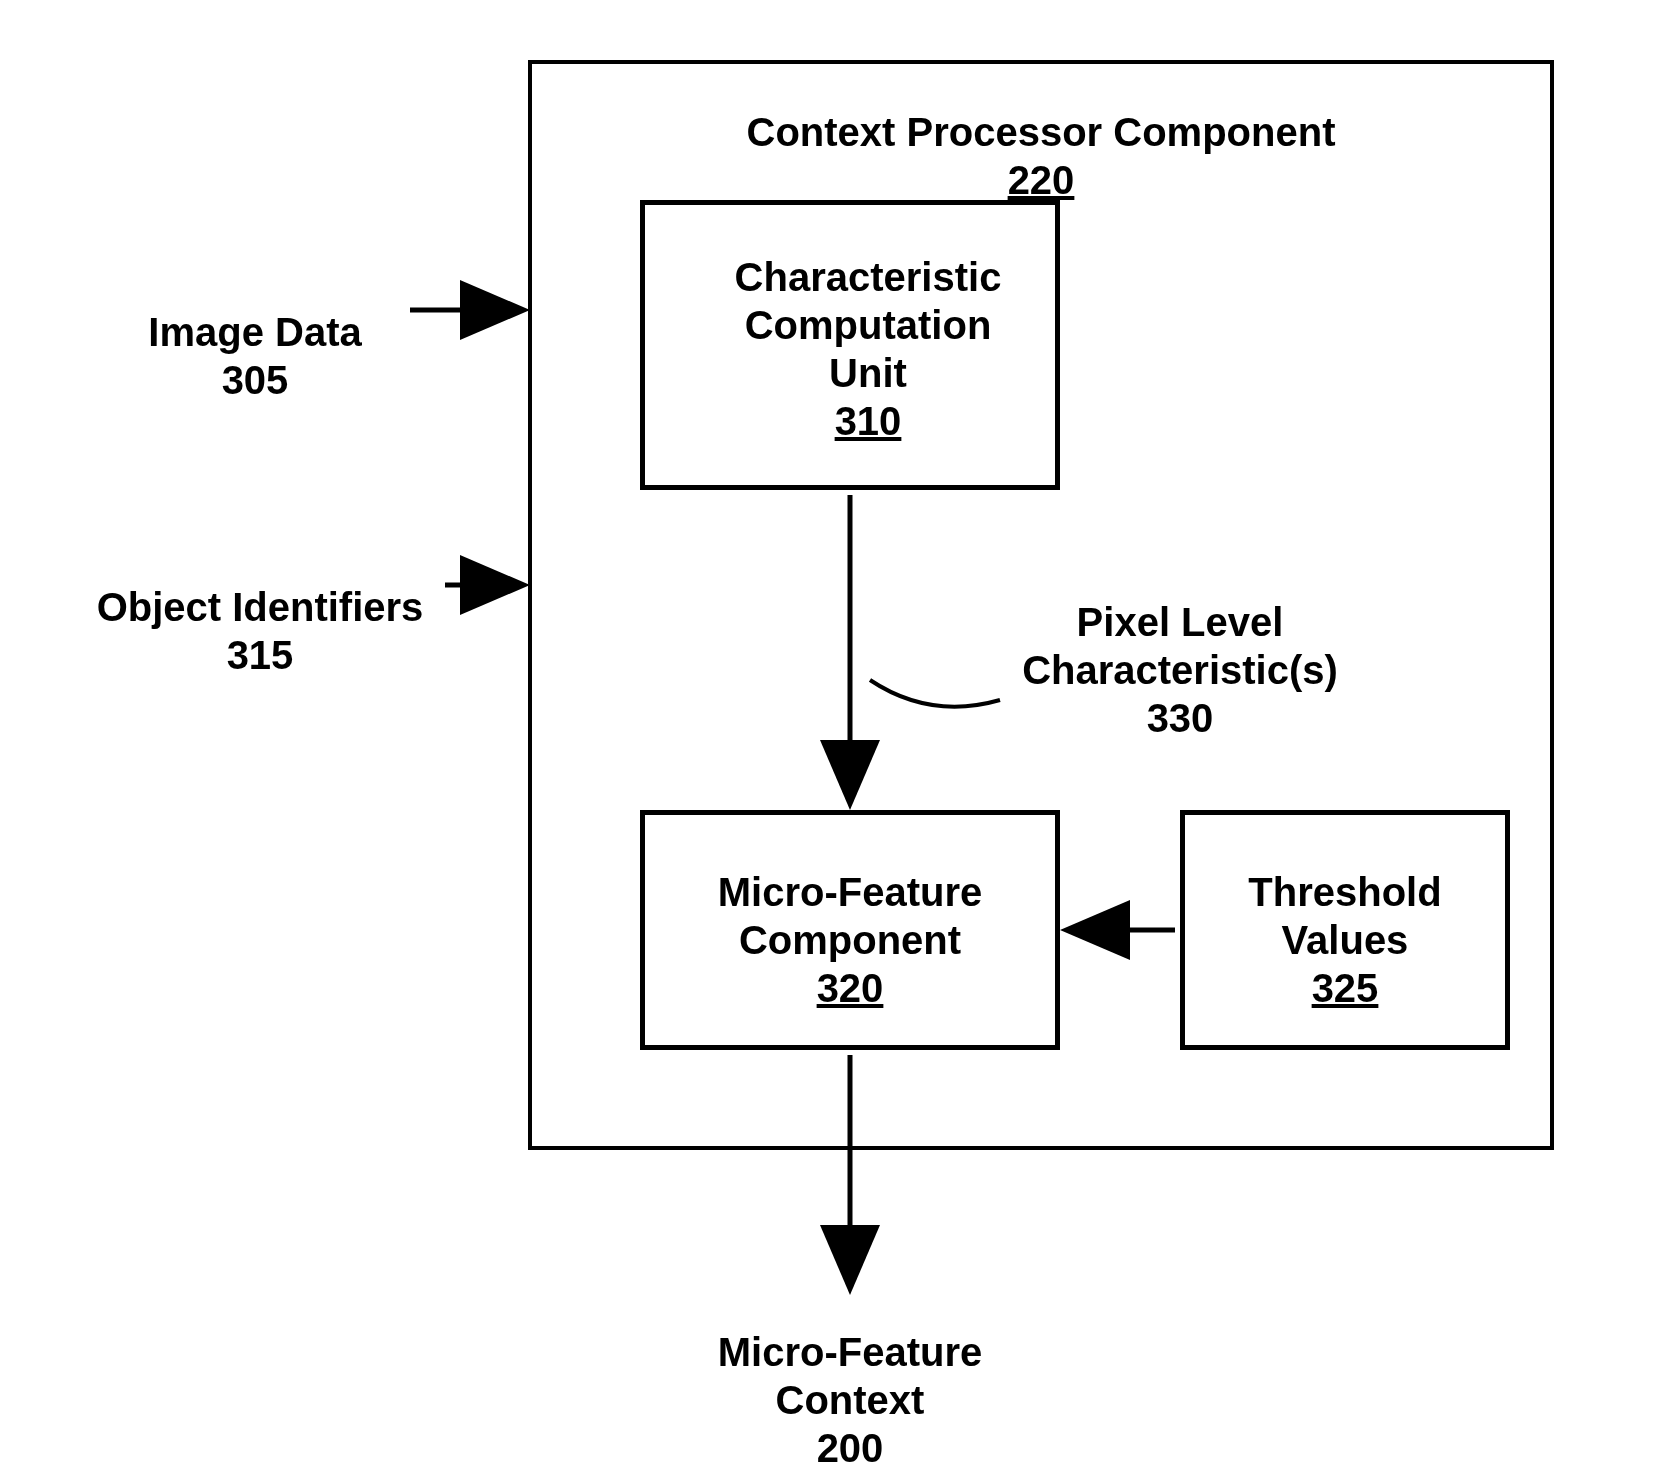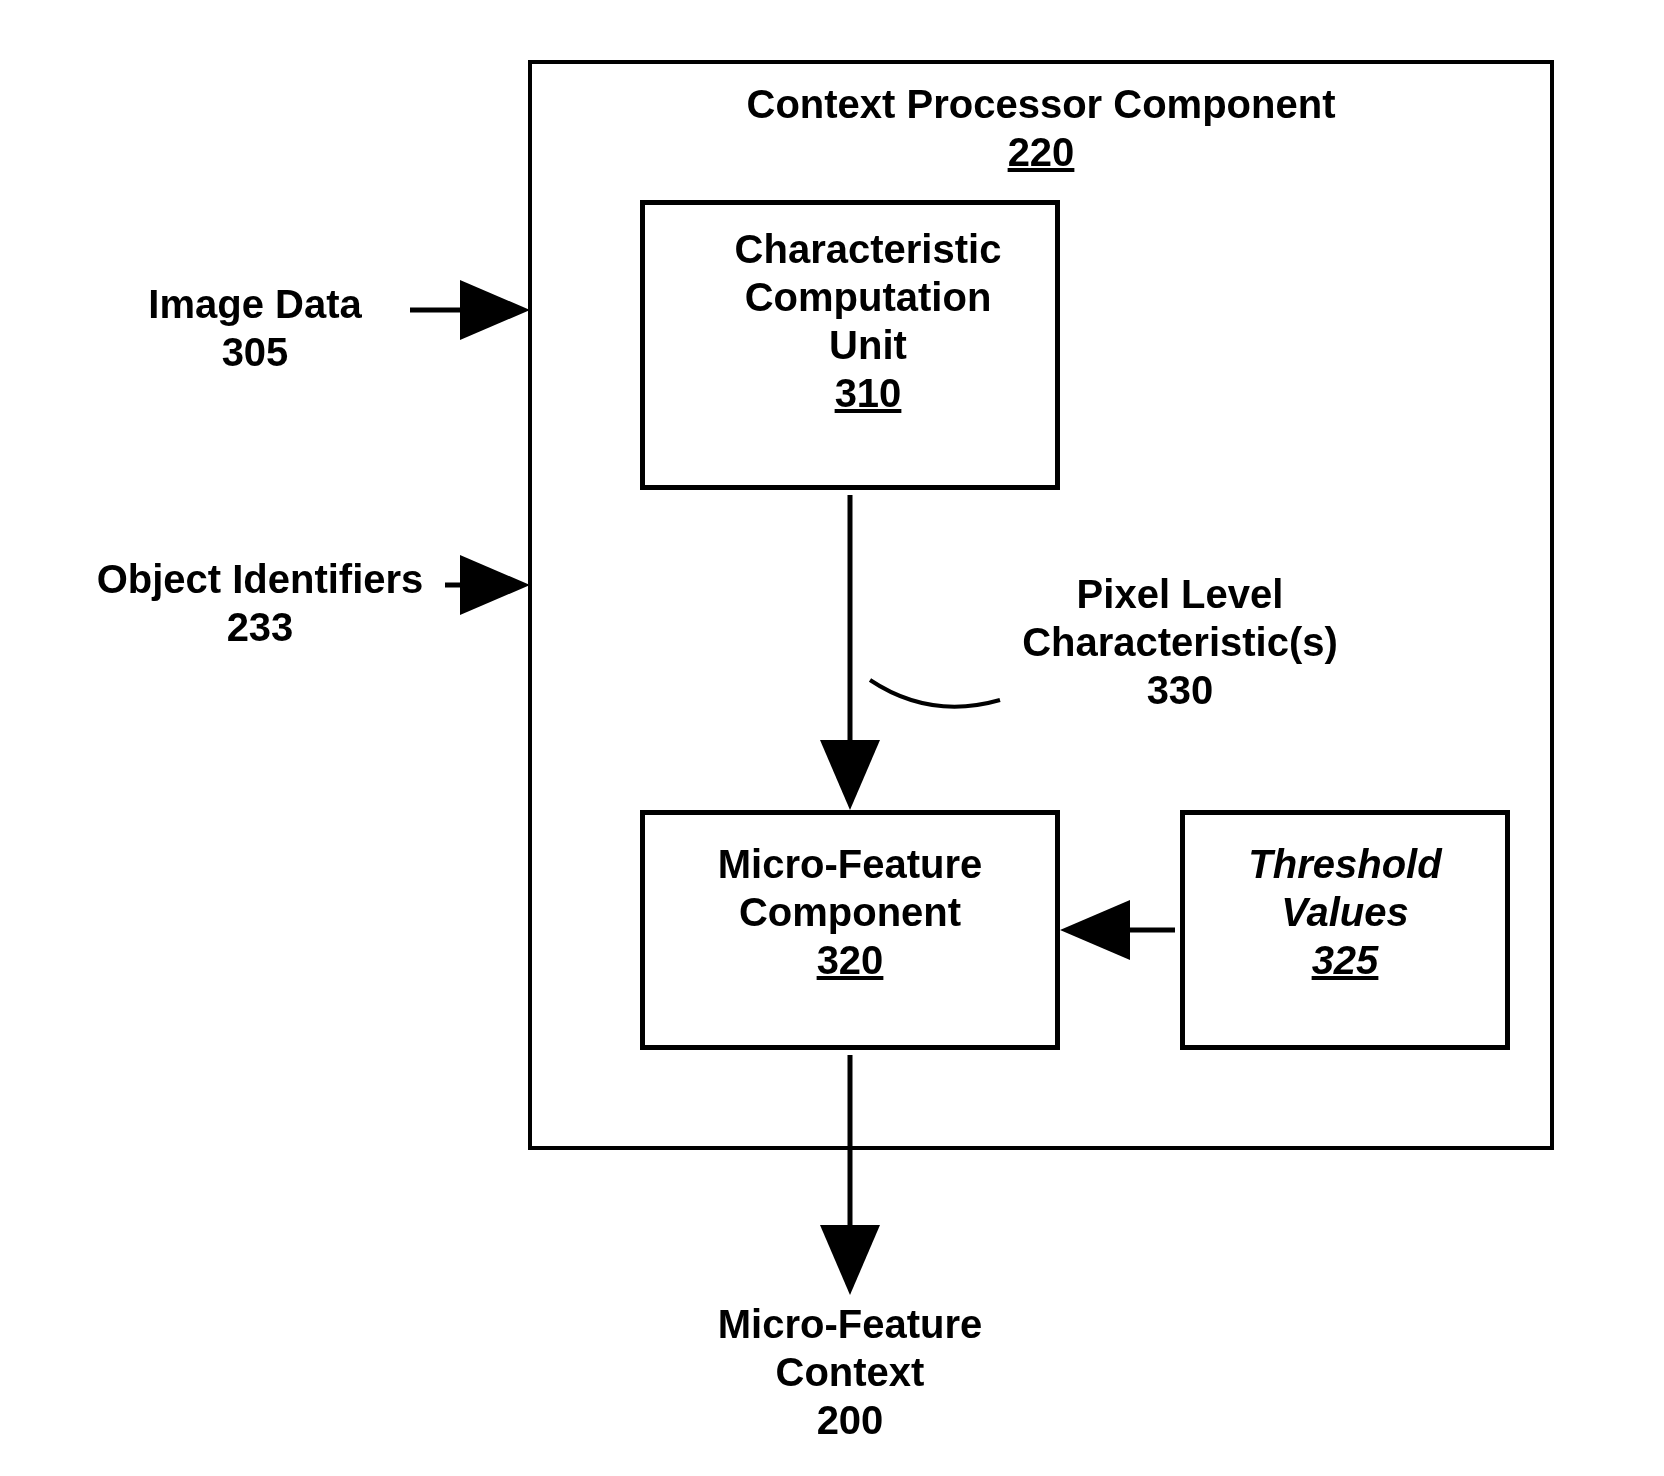--- a/index.html
+++ b/index.html
@@ -20,20 +20,21 @@
     background: #ffffff;
     text-align: center;
     box-sizing: border-box;
   }
   .label {
     position: absolute;
     text-align: center;
     font-weight: bold;
     color: #000;
     line-height: 1.2;
+    margin-top: 28px;
   }
   .ref {
     text-decoration: underline;
     font-weight: bold;
   }
   svg.overlay {
     position: absolute;
     left: 0; top: 0;
     width: 1664px;
     height: 1476px;
@@ -66,34 +67,34 @@
   <div class="box" style="left:640px; top:810px; width:420px; height:240px; border-width:5px;">
   </div>
   <div class="label big" style="left:640px; top:840px; width:420px;">
     <span>Micro-Feature</span><br>
     <span>Component</span><br>
     <span class="ref">320</span>
   </div>
 
   <div class="box" style="left:1180px; top:810px; width:330px; height:240px; border-width:5px;">
   </div>
-  <div class="label big" style="left:1180px; top:840px; width:330px;font-style:italic;">
+  <div class="label big" style="left:1180px; top:840px; width:330px;">
     <span>Threshold</span><br>
     <span>Values</span><br>
     <span class="ref">325</span>
   </div>
 
   <div class="label big" style="left:110px; top:280px; width:290px;">
     <span>Image Data</span><br>
     <span>305</span>
   </div>
 
   <div class="label big" style="left:80px; top:555px; width:360px;">
     <span>Object Identifiers</span><br>
-    <span>233</span>
+    <span>315</span>
   </div>
 
   <div class="label big" style="left:990px; top:570px; width:380px;">
     <span>Pixel Level</span><br>
     <span>Characteristic(s)</span><br>
     <span>330</span>
   </div>
 
   <div class="label big" style="left:640px; top:1300px; width:420px;">
     <span>Micro-Feature</span><br>

